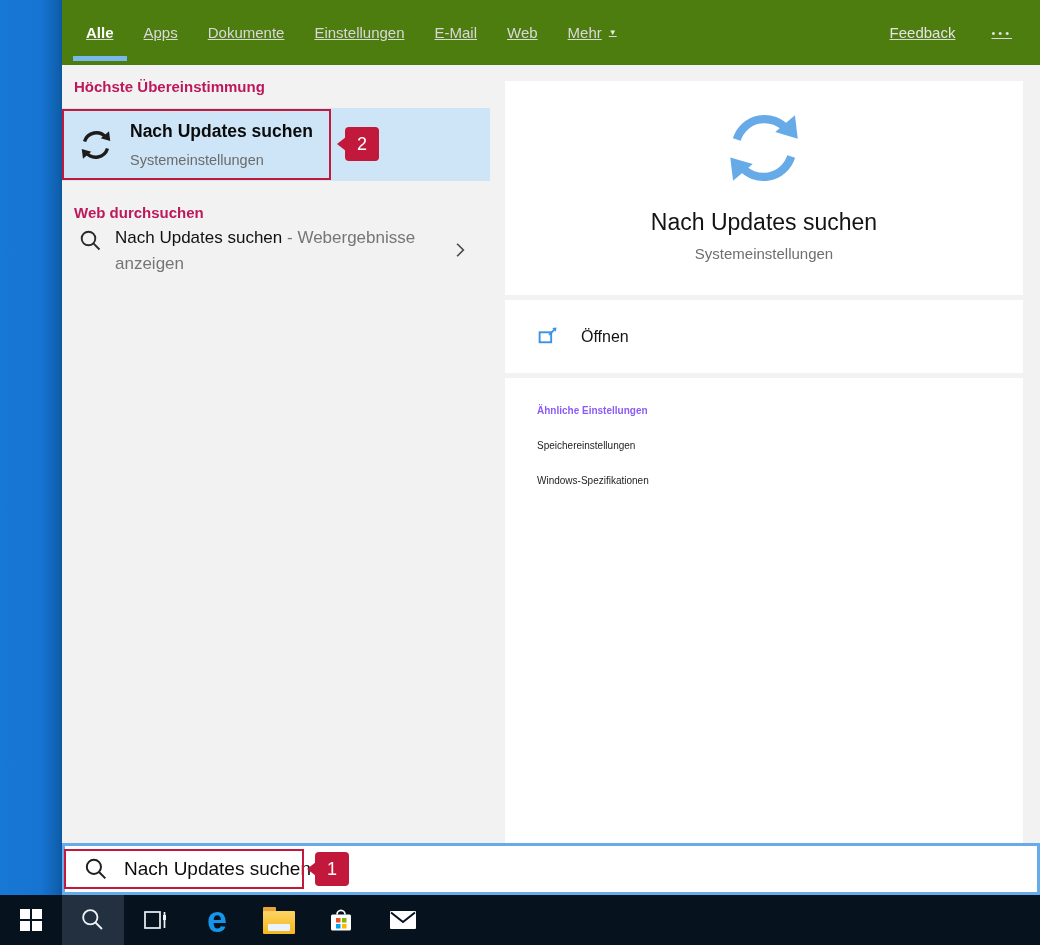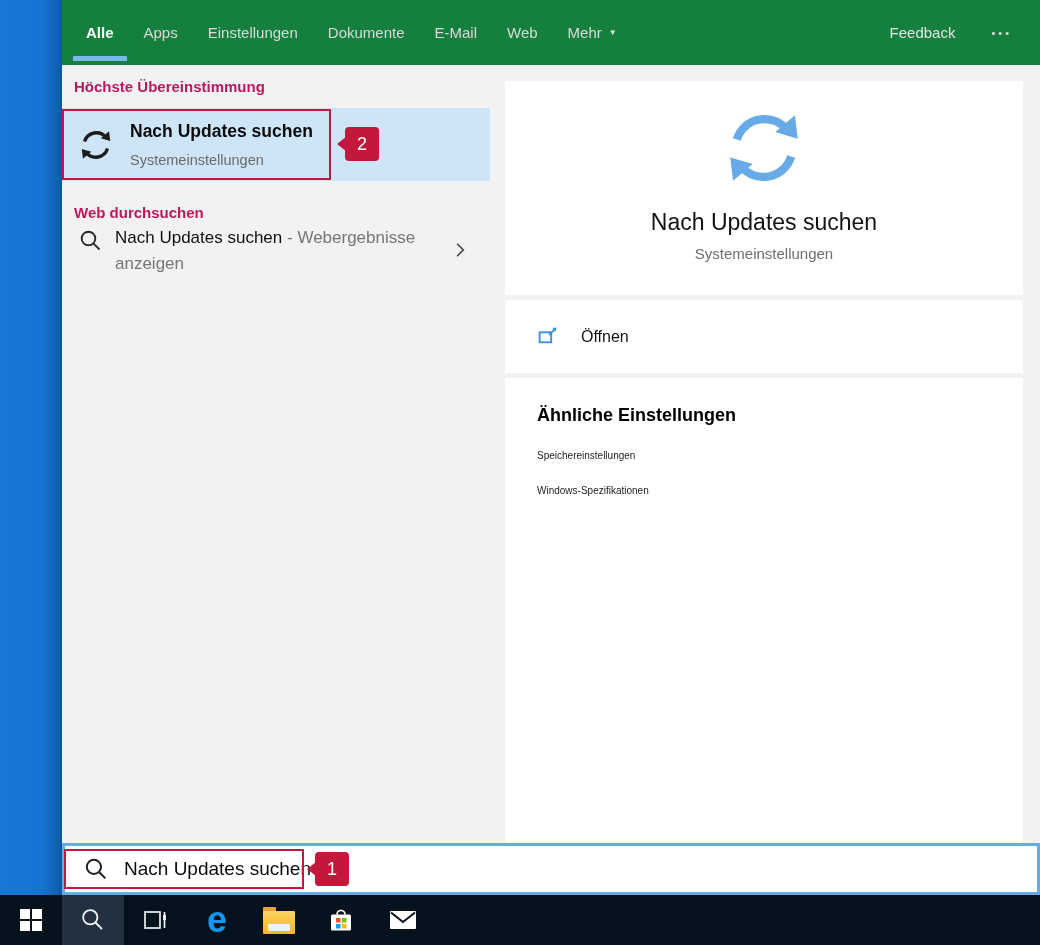--- a/index.html
+++ b/index.html
@@ -4,22 +4,22 @@
 <style>
   * { margin:0; padding:0; box-sizing:border-box; }
   html,body { width:1040px; height:945px; overflow:hidden; }
   body { font-family:"Liberation Sans","DejaVu Sans",sans-serif; background:#f2f2f2; position:relative; }
 
   
   .desktop-strip { position:absolute; left:0; top:0; width:62px; height:895px;
     background:linear-gradient(to right,#1878d6 0%,#1673d1 68%,#0f60ae 94%,#0c57a0 100%); }
 
   
-  .topbar { position:absolute; left:62px; top:0; width:978px; height:65px; background:#15803d;
-    display:flex; align-items:center; padding:0 28px 0 24px; color:#d9d9d9; font-size:15px; }
+  .topbar { position:absolute; left:62px; top:0; width:978px; height:65px; background:#4d7c0f;
+    display:flex; align-items:center; padding:0 28px 0 24px; color:#d9d9d9; font-size:15px;text-decoration:underline; }
   .tabs { display:flex; gap:30px; height:100%; align-items:center; }
   .tab { position:relative; height:100%; display:flex; align-items:center; cursor:default; white-space:nowrap; }
   .tab.active { color:#ffffff; font-weight:bold; }
   .tab.active::after { content:""; position:absolute; left:-13px; right:-13px; bottom:4px; height:5px; background:#7ab7ea; }
   .tab .caret { font-size:8px; margin-left:7px; color:#e8e8e8; }
   .feedback { margin-left:auto; color:#e4e4e4; }
   .overflow { margin-left:36px; color:#e4e4e4; font-size:11px; letter-spacing:3px; }
 
   
   .left-panel { position:absolute; left:62px; top:65px; width:428px; height:778px; background:#f2f2f2; }
@@ -46,21 +46,21 @@
   
   .right-panel { position:absolute; left:490px; top:65px; width:550px; height:778px; background:#f2f2f2; }
   .card { position:absolute; left:15px; width:518px; background:#ffffff; }
   .card-head { top:16px; height:214px; display:flex; flex-direction:column; align-items:center; }
   .card-head .sync-lg { margin-top:22px; }
   .preview-title { margin-top:16px; font-size:23px; color:#131313; }
   .preview-sub { margin-top:9px; font-size:15px; color:#6e6e6e; }
   .card-open { top:235px; height:73px; display:flex; align-items:center; padding-left:32px; }
   .open-label { margin-left:23px; font-size:16px; color:#131313; }
   .card-related { top:313px; height:465px; padding:27px 0 0 32px; }
-  .related-header { font-size:18px; font-weight:bold; color:#000000; }
+  .related-header { font-size:10px; font-weight:bold; color:#8b5cf6; }
   .related-item { margin-top:24px; font-size:10px; color:#1d1d1d; }
 
   
   .search-bar { position:absolute; left:62px; top:843px; width:978px; height:52px; background:#fff;
     border:3px solid #67ace8; display:flex; align-items:center; padding-left:19px; }
   .search-bar .mag-dark { flex:0 0 auto; }
   .search-value { margin-left:15px; font-size:19px; color:#0d0d0d; }
   .rect-1 { left:-1px; top:3px; width:240px; height:40px; }
   .badge-1 { left:250px; top:6px; }
 
@@ -81,22 +81,22 @@
 <body>
 
 <div>
 
   <div class="desktop-strip"></div>
 
   <div class="topbar">
     <div class="tabs">
       <div class="tab active">Alle</div>
       <div class="tab">Apps</div>
+      <div class="tab">Dokumente</div>
       <div class="tab">Einstellungen</div>
-      <div class="tab">Dokumente</div>
       <div class="tab">E-Mail</div>
       <div class="tab">Web</div>
       <div class="tab">
         <span>Mehr</span>
         <span class="caret">▼</span>
       </div>
     </div>
     <div class="feedback">Feedback</div>
     <div class="overflow">•••</div>
   </div>

